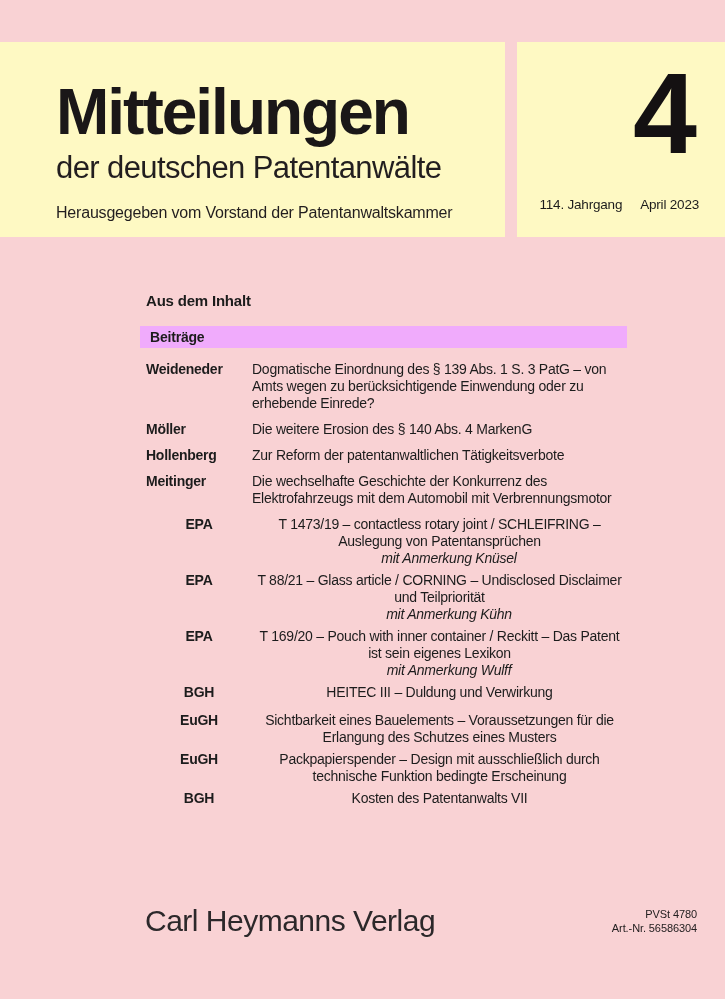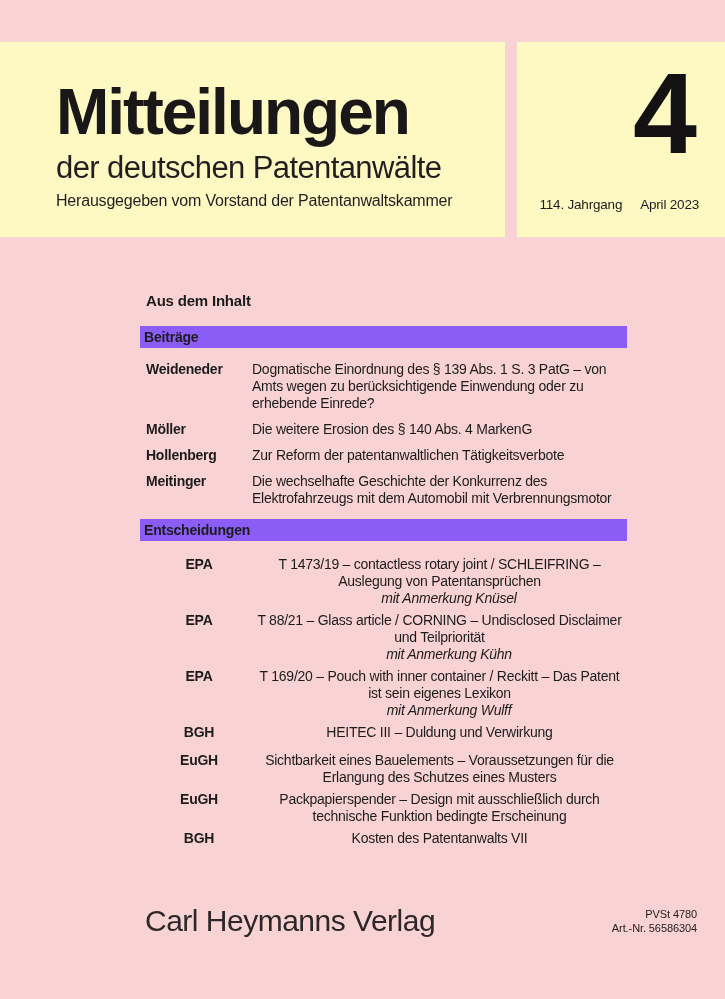--- a/index.html
+++ b/index.html
@@ -23,21 +23,21 @@
   .mast-title {
     font-size: 64px; font-weight: bold; line-height: 1;
     letter-spacing: -2px; color: #1a1718;
   }
   .mast-subtitle {
     font-size: 31px; font-weight: normal; line-height: 1.08;
     letter-spacing: -0.6px; margin-top: 7px; color: #221e1f;
   }
   .mast-tagline {
     font-size: 16px; line-height: 1.1; letter-spacing: -0.2px;
-    margin-top: 8px; color: #221e1f;
+    margin-top: 20px; color: #221e1f;
   }
   .issue-number {
     position: absolute; top: 14px; right: 30px;
     font-size: 115px; font-weight: bold; line-height: 1;
     letter-spacing: -2px; color: #141112;
   }
   .issue-meta {
     position: absolute; right: 26px; bottom: 25px;
     font-size: 13.5px; letter-spacing: -0.2px; white-space: nowrap; text-align: center;
   }
@@ -45,22 +45,22 @@
 
   
   .toc {
     position: absolute; left: 140px; top: 292px; width: 487px;
   }
   .toc-heading {
     font-size: 15px; font-weight: bold; padding-left: 6px;
     margin-bottom: 17px; letter-spacing: -0.2px;
   }
   .band {
-    background: #8b5cf6; height: 22px; line-height: 22px;
-    font-size: 14px; font-weight: bold; padding-left: 4px;
+    background: #f0abfc; height: 22px; line-height: 22px;
+    font-size: 14px; font-weight: bold; padding-left: 10px;
     letter-spacing: -0.2px;
   }
   .band-1 { margin-bottom: 13px; }
   .band-2 { margin-top: 12px; margin-bottom: 15px; }
   .row { display: flex; font-size: 14px; line-height: 17px; letter-spacing: -0.25px; }
   .sec-1 .row { margin-bottom: 9px; }
   .sec-2 .row { margin-bottom: 5px; text-align: center; }
   .sec-2 .row.gap-lg { margin-bottom: 11px; }
   .author { width: 112px; flex: 0 0 112px; font-weight: bold; padding-left: 6px; box-sizing: border-box; }
   .tcol { flex: 1; }
@@ -111,21 +111,20 @@
     <div class="row">
       <span class="author">Hollenberg</span>
       <span class="tcol">Zur Reform der patentanwaltlichen Tätigkeitsverbote</span>
     </div>
     <div class="row">
       <span class="author">Meitinger</span>
       <span class="tcol">Die wechselhafte Geschichte der Konkurrenz des Elektrofahrzeugs mit dem Automobil mit Verbrennungsmotor</span>
     </div>
   </div>
 
-  <div class="band band-2">Entscheidungen</div>
   <div class="sec-2">
     <div class="row">
       <span class="author">EPA</span>
       <span class="tcol">
         <div>T 1473/19 – contactless rotary joint / SCHLEIFRING – Auslegung von Patentansprüchen</div>
         <div class="note">mit Anmerkung Knüsel</div>
       </span>
     </div>
     <div class="row">
       <span class="author">EPA</span>

